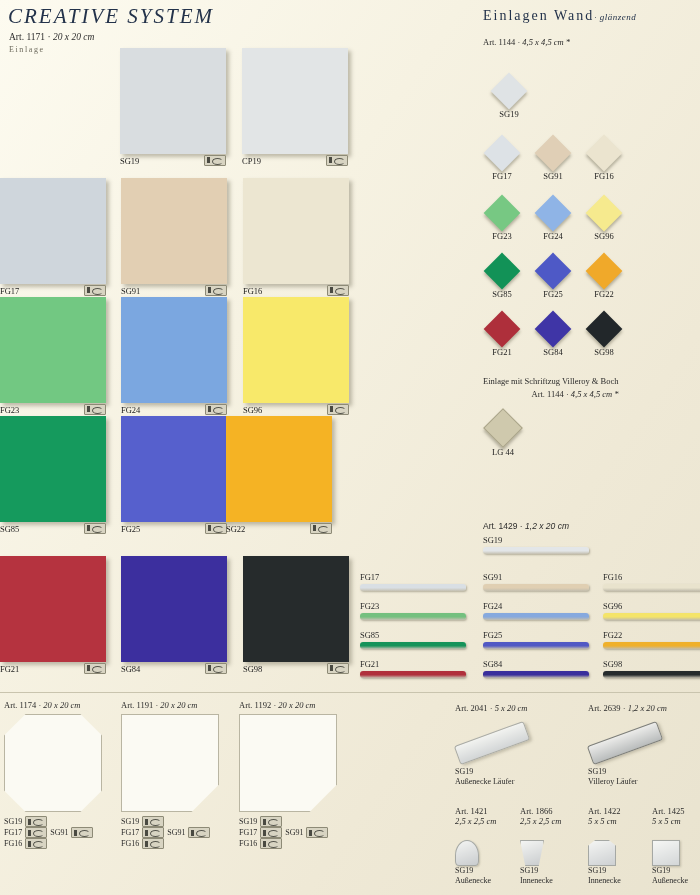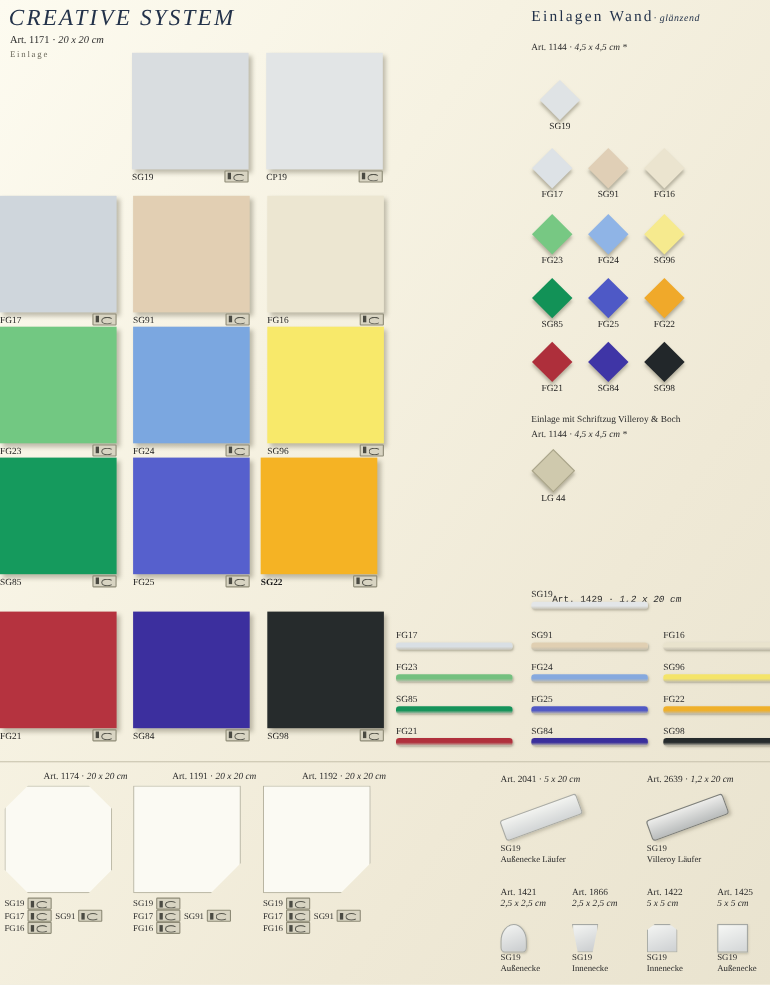--- a/index.html
+++ b/index.html
@@ -76,36 +76,36 @@
   .diamond-wrap{position:absolute;text-align:center;width:46px;z-index:2;}
   .diamond{
     width:26px;height:26px;margin:0 auto;
     transform:rotate(45deg);
     box-shadow:2px 2px 3px rgba(120,115,95,.5);
   }
   .diamond-wrap .lab{
     display:block;font-size:8.5px;font-family:"Liberation Serif",serif;margin-top:5px;color:#1d1d1d;
   }
 
-  #einlage-text{left:483px;top:375px;font-size:8.5px;font-family:"Liberation Serif",serif;line-height:13px;}
+  #einlage-text{left:483px;top:375px;font-size:8.5px;font-family:"Liberation Serif",serif;line-height:13px;text-align:right;}
   #einlage-text .it{font-style:italic;}
 
   
-  #art1429{left:483px;top:540px;font-size:8.5px;font-family:Liberation Mono, monospace;margin-left:19px;}
+  #art1429{left:483px;top:521px;font-size:8.5px;font-family:Liberation Sans, sans-serif;}
   #art1429 .it{font-style:italic;}
   .strip-item{position:absolute;z-index:2;}
   .strip-item .lab{font-size:8.5px;font-family:"Liberation Serif",serif;display:block;margin-bottom:2px;}
   .strip{
     width:106px;height:7px;border-radius:3px;
     box-shadow:1px 1px 2px rgba(120,115,95,.5);
   }
 
   
   .bottom-box{position:absolute;z-index:2;}
-  .bottom-box .head{font-size:8.5px;font-family:"Liberation Serif",serif;margin-bottom:4px;text-align:right;}
+  .bottom-box .head{font-size:8.5px;font-family:"Liberation Serif",serif;margin-bottom:4px;}
   .bottom-box .head .it{font-style:italic;}
   .shape{
     width:96px;height:96px;
     background:#fbfaf3;
     border:1px solid #b9b5a2;
     box-shadow:2px 2px 3px rgba(120,115,95,.3);
   }
   .oct{clip-path:polygon(22% 0,78% 0,100% 22%,100% 78%,78% 100%,22% 100%,0 78%,0 22%);}
   .cut1{clip-path:polygon(0 0,100% 0,100% 72%,72% 100%,0 100%);}
   .codes{font-size:8px;font-family:"Liberation Serif",serif;line-height:11px;margin-top:4px;}
@@ -196,21 +196,21 @@
         <span class="cemark"></span>
       </div>
     </div>
     <div class="tile" style="left: 121px; top: 416px; width: 120px;">
       <div class="swatch" style="background: rgb(86, 96, 205);"></div>
       <div style="display: flex; align-items: center; justify-content: space-between; width: 106px;">
         <span class="lab">FG25</span>
         <span class="cemark"></span>
       </div>
     </div>
-    <div class="tile" style="left: 237px; top: 416px; width: 120px; font-weight: bold;">
+    <div class="tile" style="left: 226px; top: 416px; width: 120px;">
       <div class="swatch" style="background: rgb(245, 179, 36);"></div>
       <div style="display: flex; align-items: center; justify-content: space-between; width: 106px;">
         <span class="lab">SG22</span>
         <span class="cemark"></span>
       </div>
     </div>
     <div class="tile" style="left: 0px; top: 556px; width: 120px;">
       <div class="swatch" style="background: rgb(181, 51, 63);"></div>
       <div style="display: flex; align-items: center; justify-content: space-between; width: 106px;">
         <span class="lab">FG21</span>

